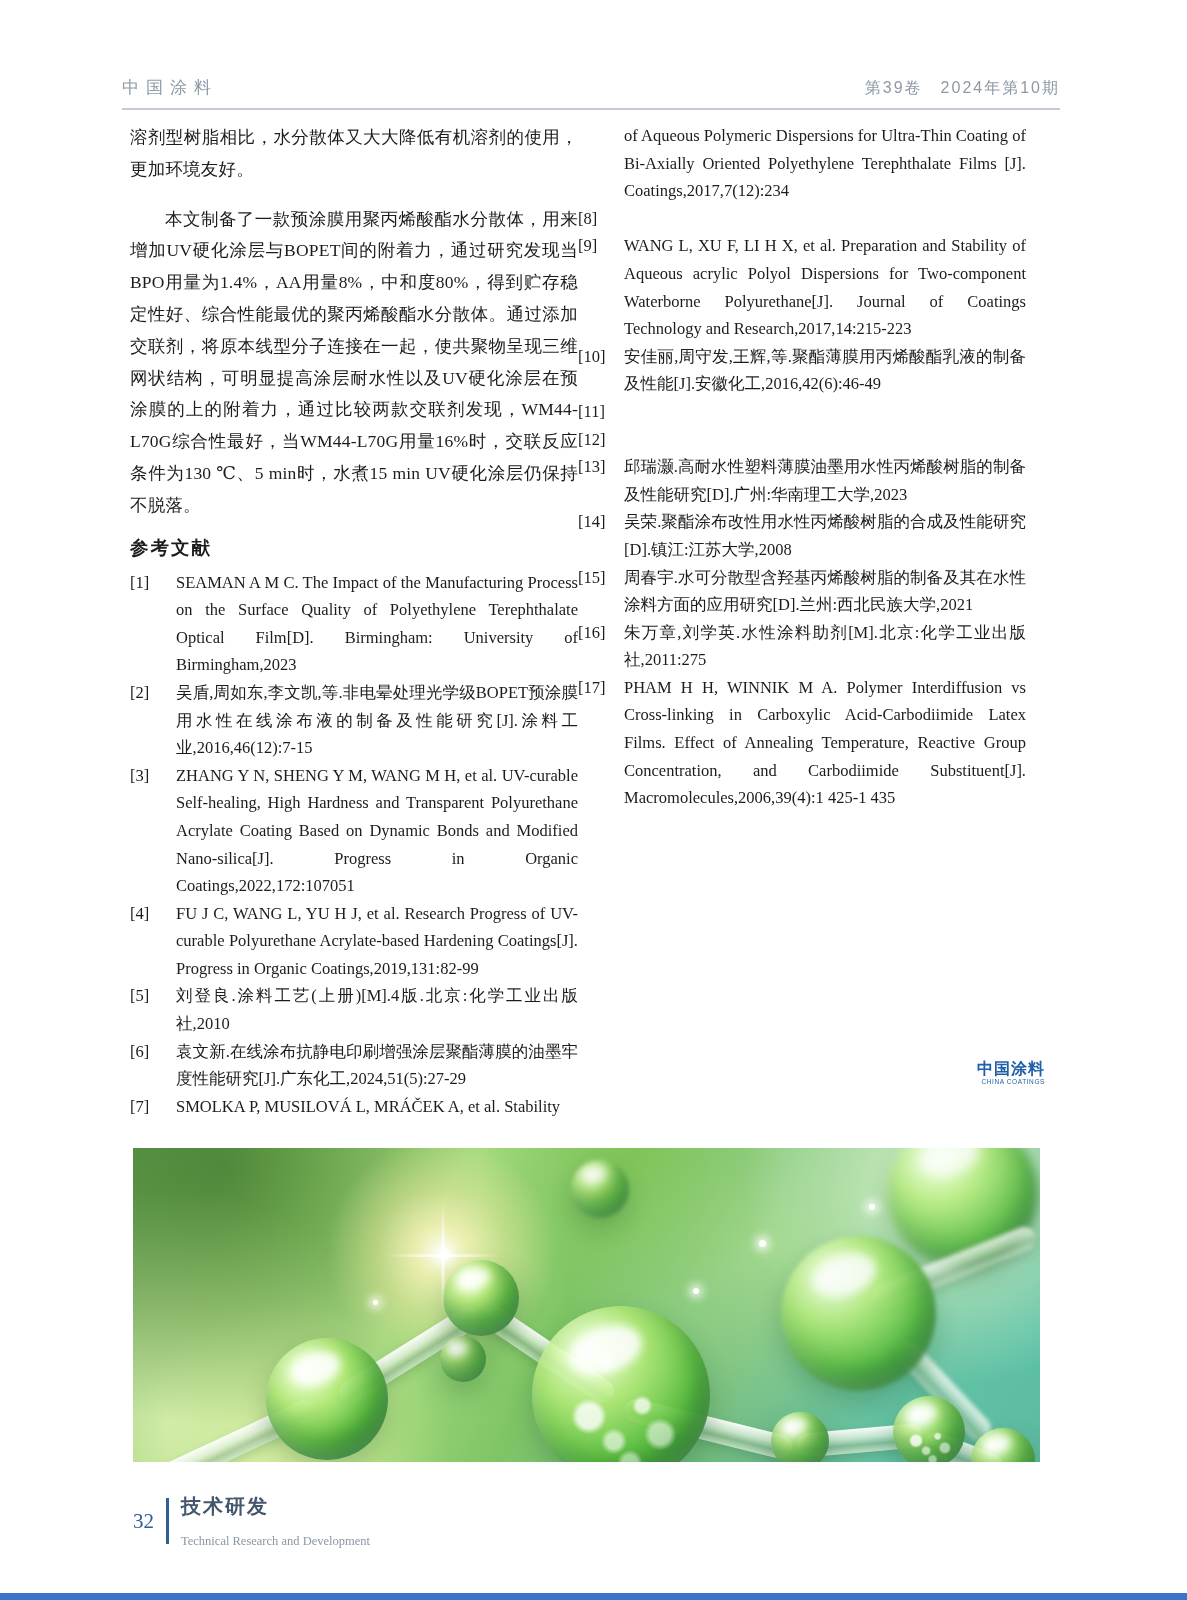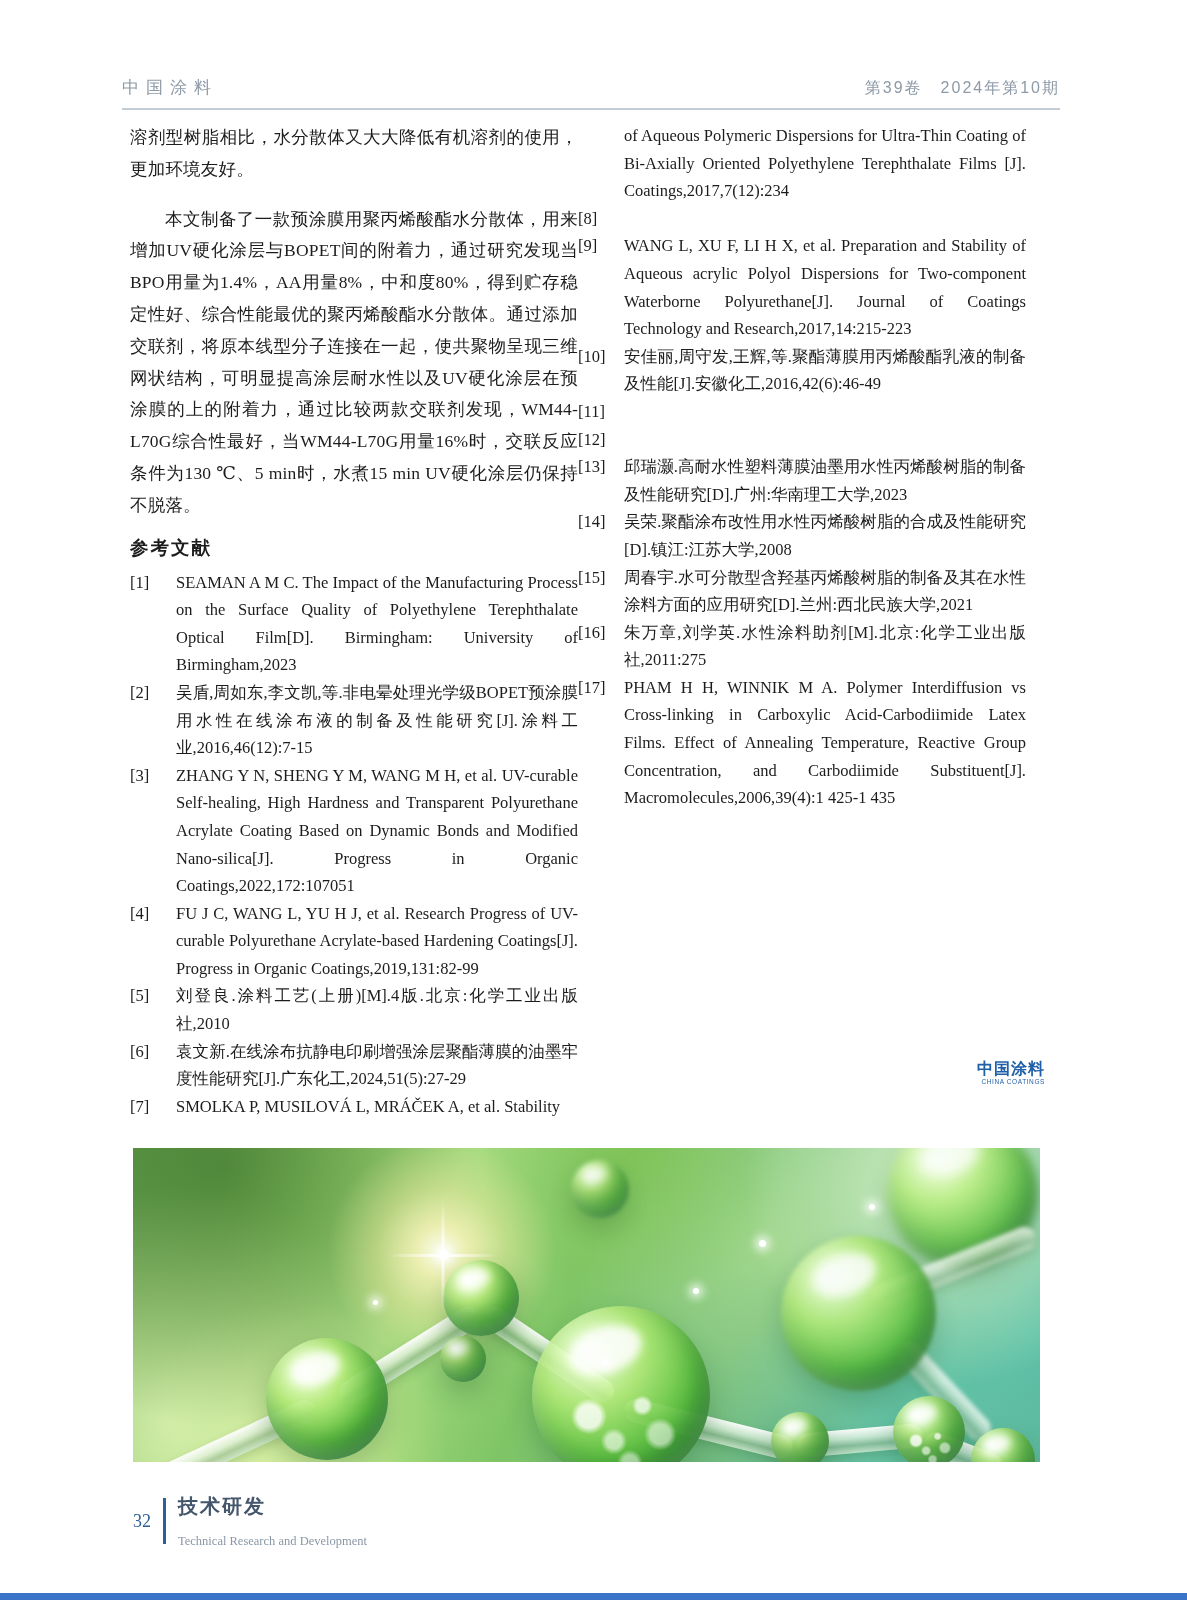--- a/index.html
+++ b/index.html
@@ -66,21 +66,21 @@
   .ball.soft { filter:blur(2px); opacity:.95; z-index:1; }
   .ball.softer { filter:blur(5px); opacity:.9; z-index:0; }
   .sparkle { position:absolute; background:#fff; border-radius:50%;
     box-shadow:0 0 10px 4px rgba(255,255,255,.85); z-index:4; }
   .ray { position:absolute; background:linear-gradient(to right, rgba(255,255,255,0), rgba(255,255,255,.9), rgba(255,255,255,0));
     height:3px; z-index:4; }
 
   
   .footer { position:absolute; left:133px; top:1493px; display:flex; align-items:center; gap:12px;
             font-family:"Liberation Sans","DejaVu Sans",sans-serif; }
-  .page-number { font-family:"Liberation Serif","DejaVu Serif",serif; font-size:18px; color:#2e6096; }
+  .page-number { font-family:"Liberation Serif","DejaVu Serif",serif; font-size:21px; color:#2e6096; }
   .footer-bar { width:3px; height:46px; background:#2e6096; }
   .footer-section-cn { font-size:20px; font-weight:bold; color:#44566b; letter-spacing:2px; }
   .footer-section-en { font-family:"Liberation Serif","DejaVu Serif",serif; font-size:12.5px; color:#8a97a5; margin-top:14px; }
 
   .bottom-strip { position:absolute; left:0; bottom:0; width:1187px; height:7px; background:#3a74c9; }
 </style>
 </head>
 <body>
 
 <div class="page">

